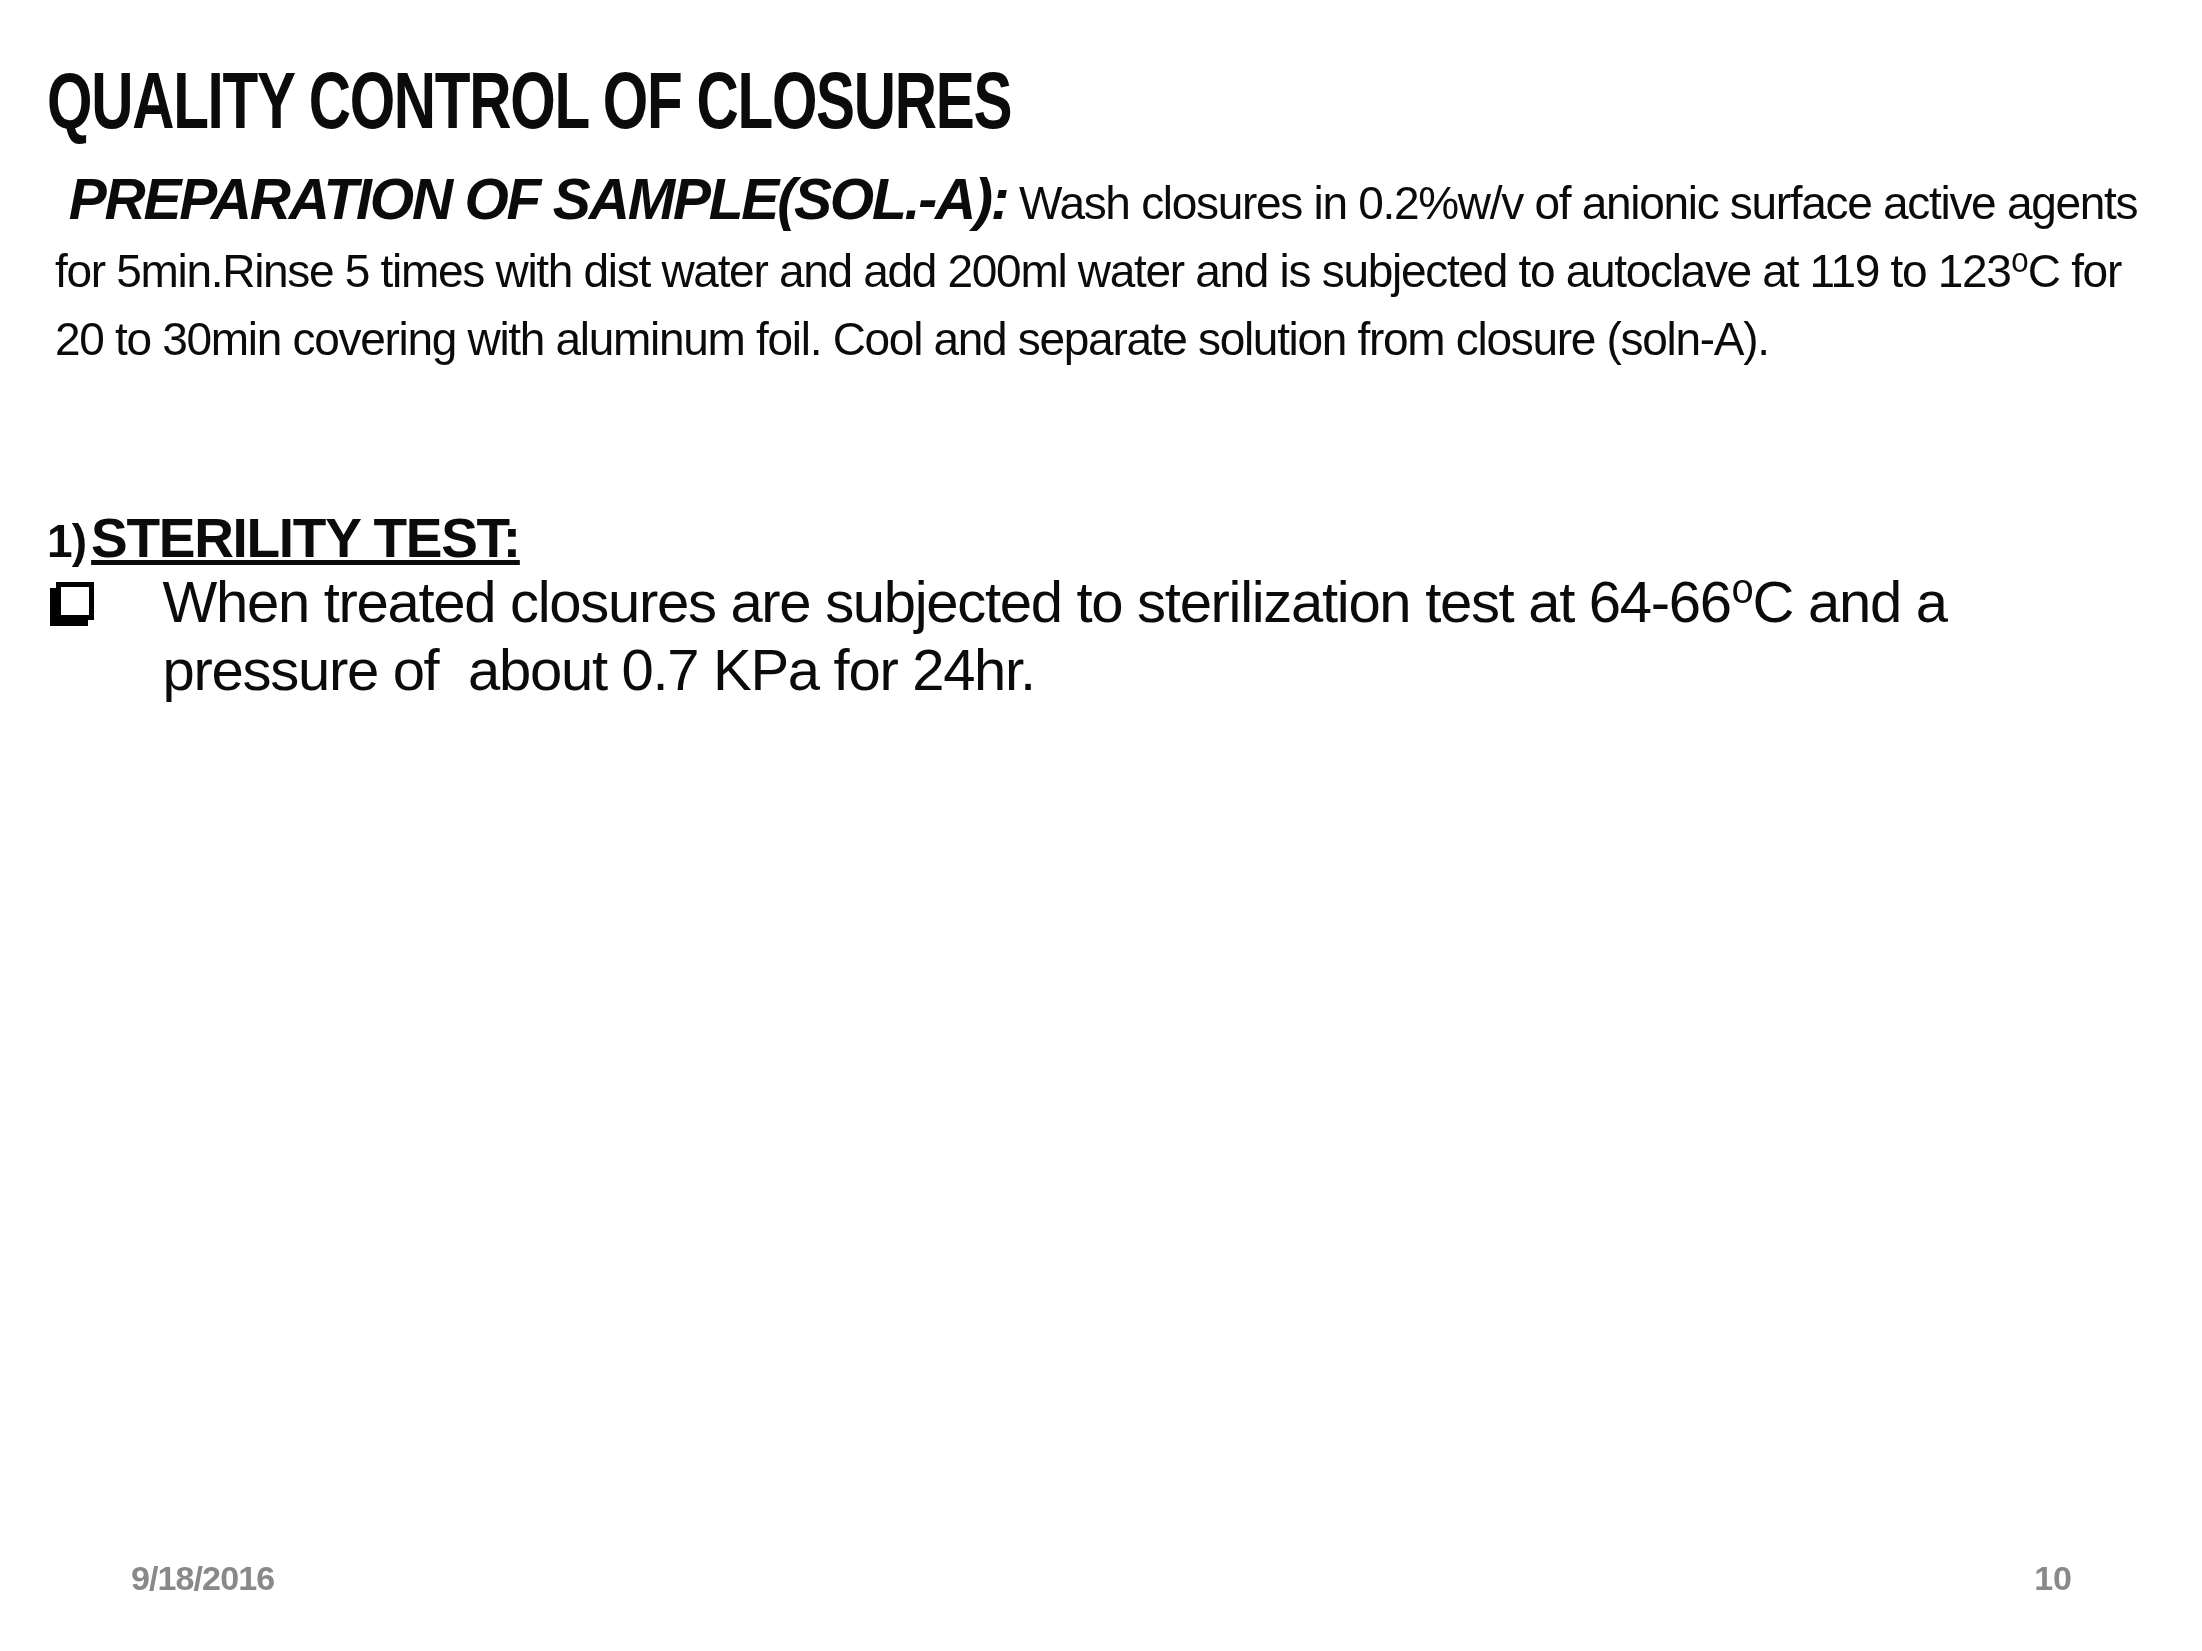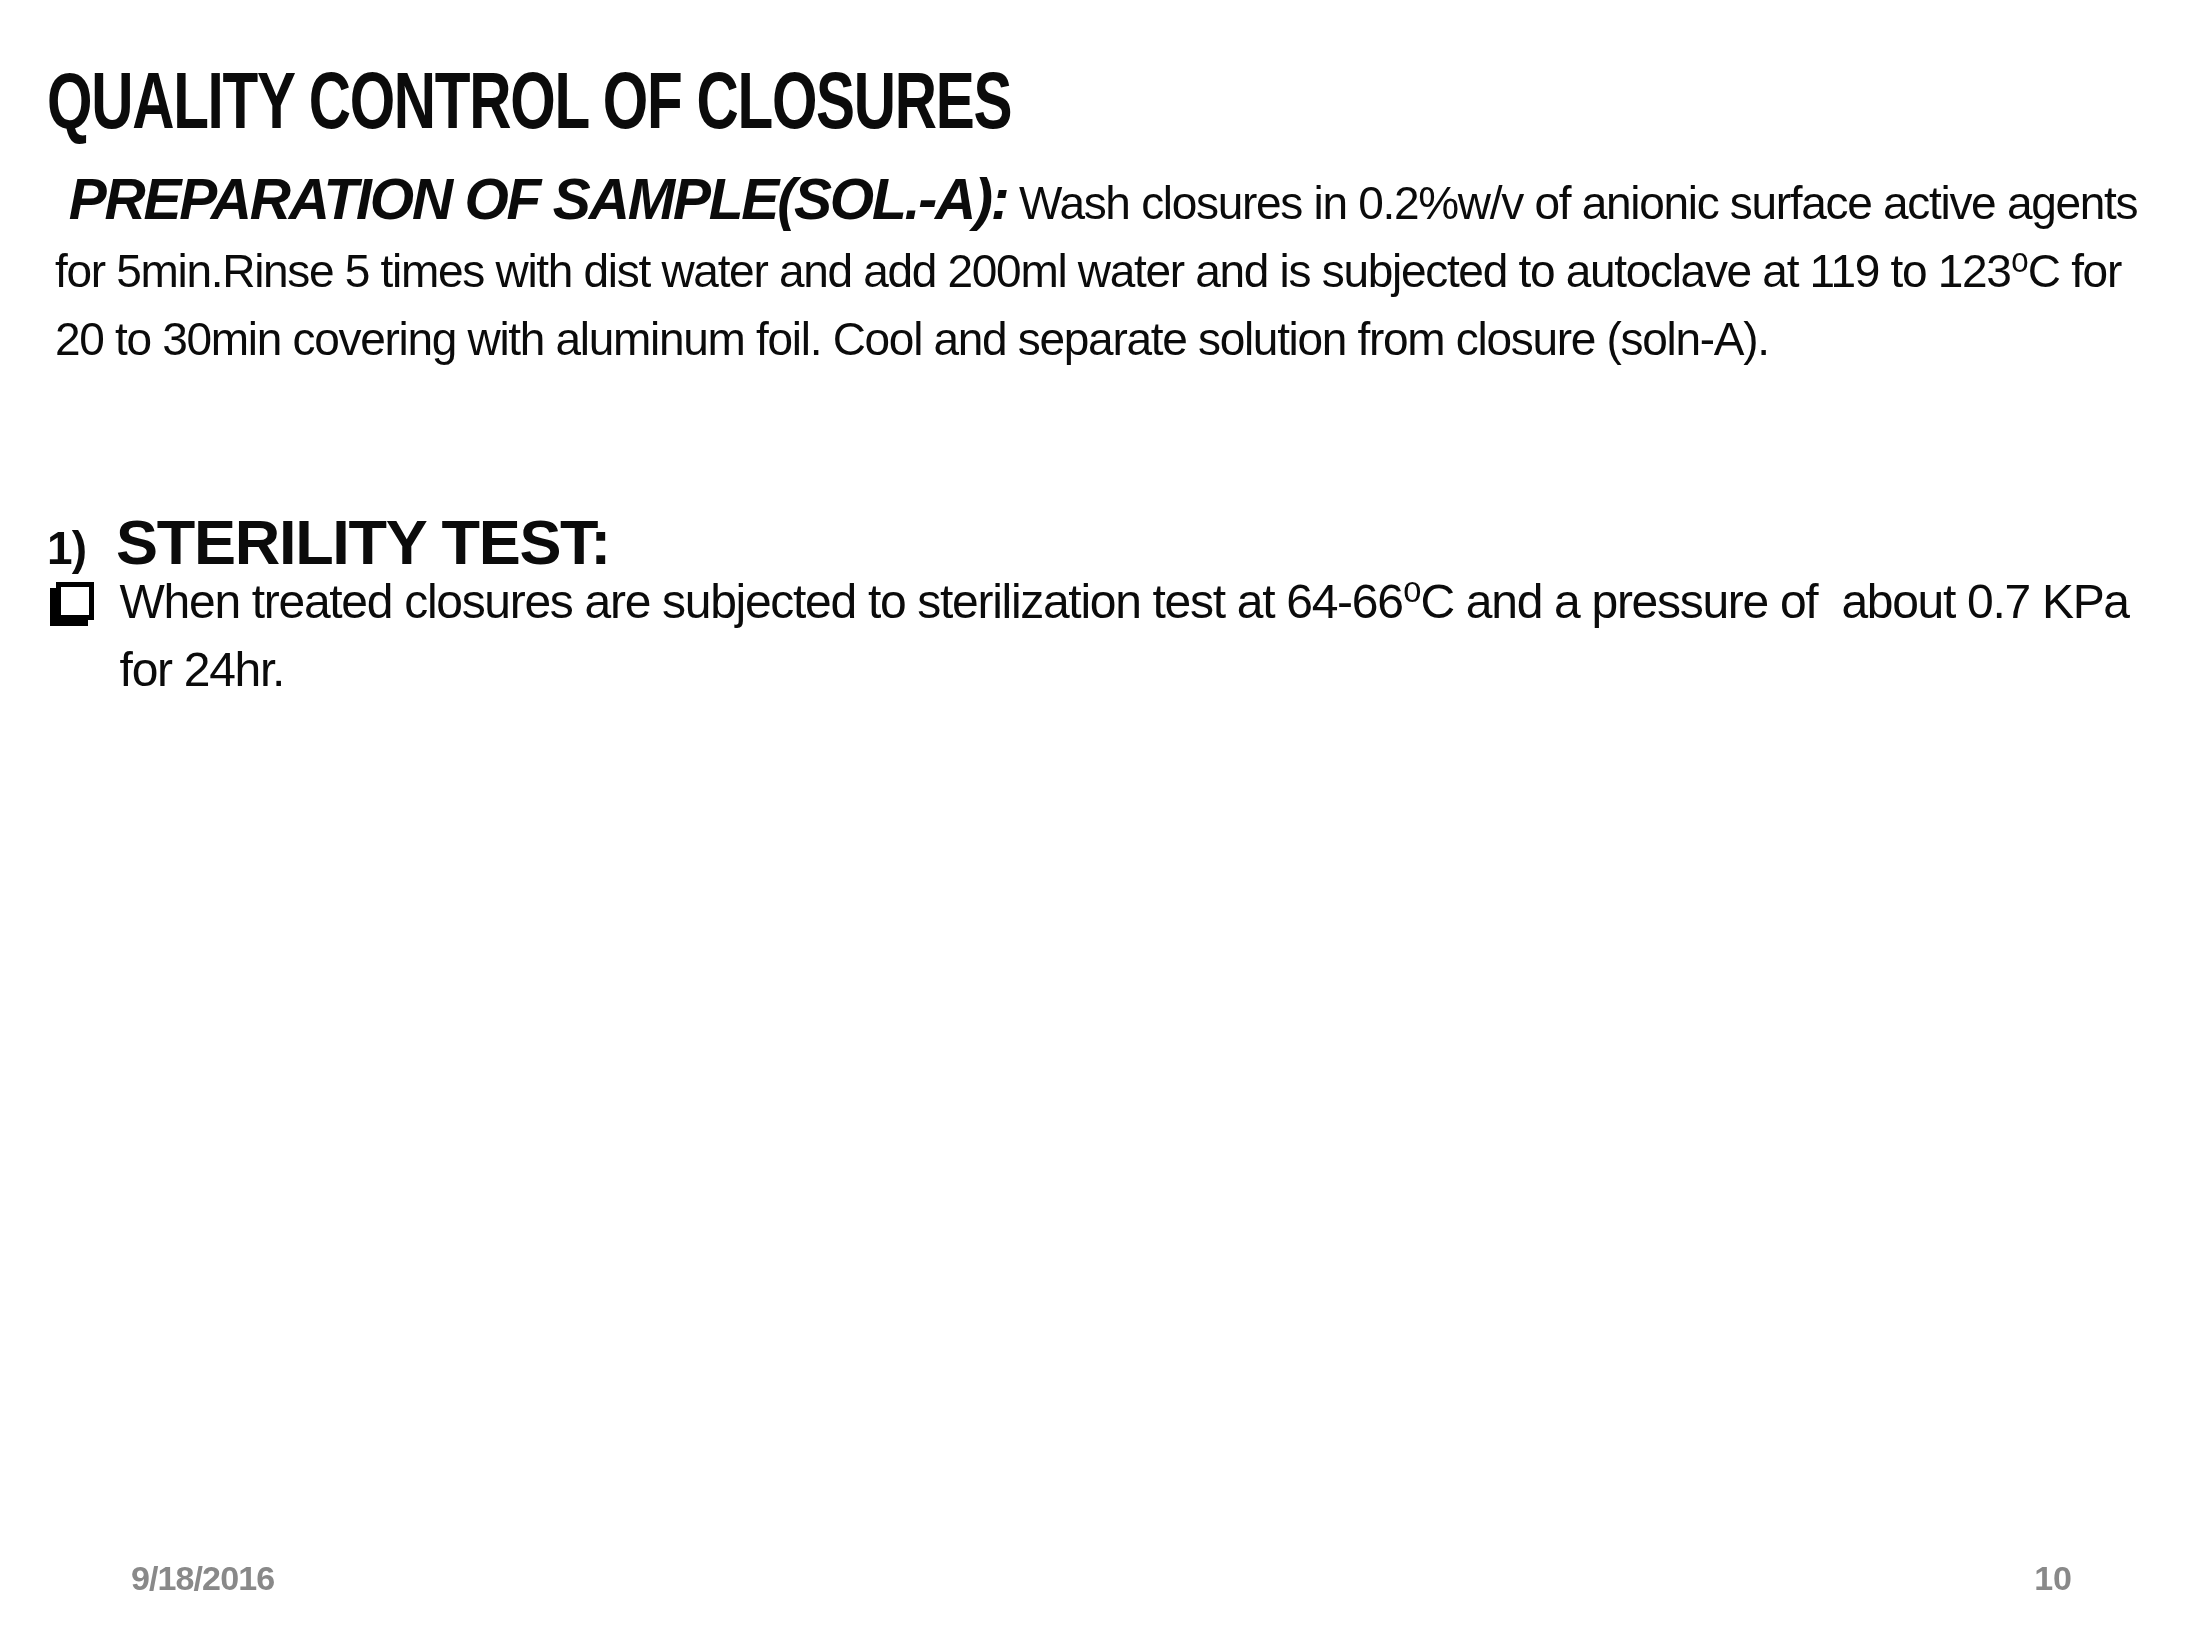--- a/index.html
+++ b/index.html
@@ -28,36 +28,37 @@
   .lead {
     font-size: 57px; font-weight: 700; font-style: italic;
     letter-spacing: -2.2px;
   }
 
   .sec-heading {
     position: absolute; left: 47px; top: 506px;
     font-weight: 700; white-space: nowrap;
   }
   .sec-num { font-size: 46px; letter-spacing: -0.9px; }
-  .sec-label { font-size: 63px; letter-spacing: -1.3px; margin-left: 30px; }
+  .sec-label { font-size: 55px; letter-spacing: -1.3px; margin-left: 5px; text-decoration: underline; }
 
   .bullet {
     position: absolute; left: 47px; top: 568px; width: 2125px;
     display: flex; align-items: flex-start;
   }
   .checkbox {
     flex: 0 0 auto;
     width: 28px; height: 28px;
     border: 5.2px solid #000; background: #fff;
     box-shadow: -6px 6px 0 0 #000;
     margin: 13.8px 26px 0 8.6px;
   }
   .bullet-text {
-    font-size: 48px; line-height: 68px; letter-spacing: -1.3px;
+    font-size: 58px; line-height: 68px; letter-spacing: -1.3px;
     white-space: pre-wrap;
+    margin-left: 43px;
   }
 
   .footer { position: absolute; inset: 0; pointer-events: none; }
   .f-date, .f-center, .f-page {
     position: absolute; color: #898989; font-size: 34px; font-weight: bold;
   }
   .f-date { left: 131px; top: 1559px; letter-spacing: -0.9px; }
   .f-center { left: 0; right: 0; top: 1566px; text-align: center; }
   .f-page { right: 131px; top: 1559px; }
 </style>

